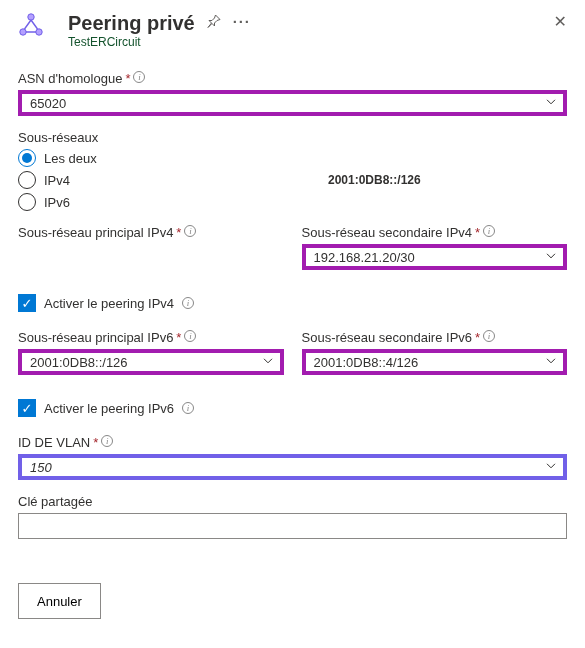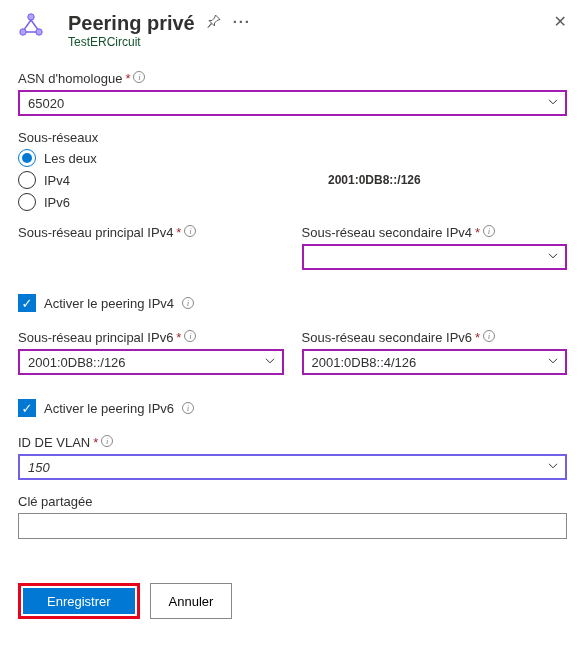--- a/index.html
+++ b/index.html
@@ -64,21 +64,21 @@
     justify-content: center;
     font-size: 9px;
     color: #888;
     line-height: 1;
     font-style: italic;
     font-family: Georgia, serif;
   }
   .select-box {
     width: 100%;
     height: 26px;
-    border: 2px solid #a21caf;
+    border: 4px solid #a21caf;
     padding: 0 26px 0 8px;
     font-size: 13px;
     position: relative;
     display: flex;
     align-items: center;
     background: #fff;
   }
   .select-box.highlight { border-color: #7160e8; font-style: italic; }
   .select-box .chev {
     position: absolute;
@@ -245,20 +245,21 @@
       <span class="info-icon">i</span>
     </div>
   </div>
   <div class="field">
     <div class="field-label">
       <span>Sous-réseau secondaire IPv4</span>
       <span class="req">*</span>
       <span class="info-icon">i</span>
     </div>
     <div class="select-box">
+      <span>192.168.21.20/30</span>
       <span class="chev">
           <svg width="12" height="12" viewBox="0 0 12 12">
             <path d="M2 4 L6 8 L10 4" fill="none" stroke="#323130" stroke-width="1"></path>
           </svg>
         </span>
     </div>
   </div>
 </div>
 
 <div class="checkbox-row">
@@ -323,17 +324,14 @@
 </div>
 
 <div class="field">
   <div class="field-label">
       <span>Clé partagée</span>
     </div>
   <input class="text-input" type="text" value="" style="">
 </div>
 
 <div class="footer">
-  <span class="primary-hl">
-    <button class="btn-primary">Enregistrer</button>
-  </span>
   <button class="btn-secondary">Annuler</button>
 </div>
 
 </body></html>

